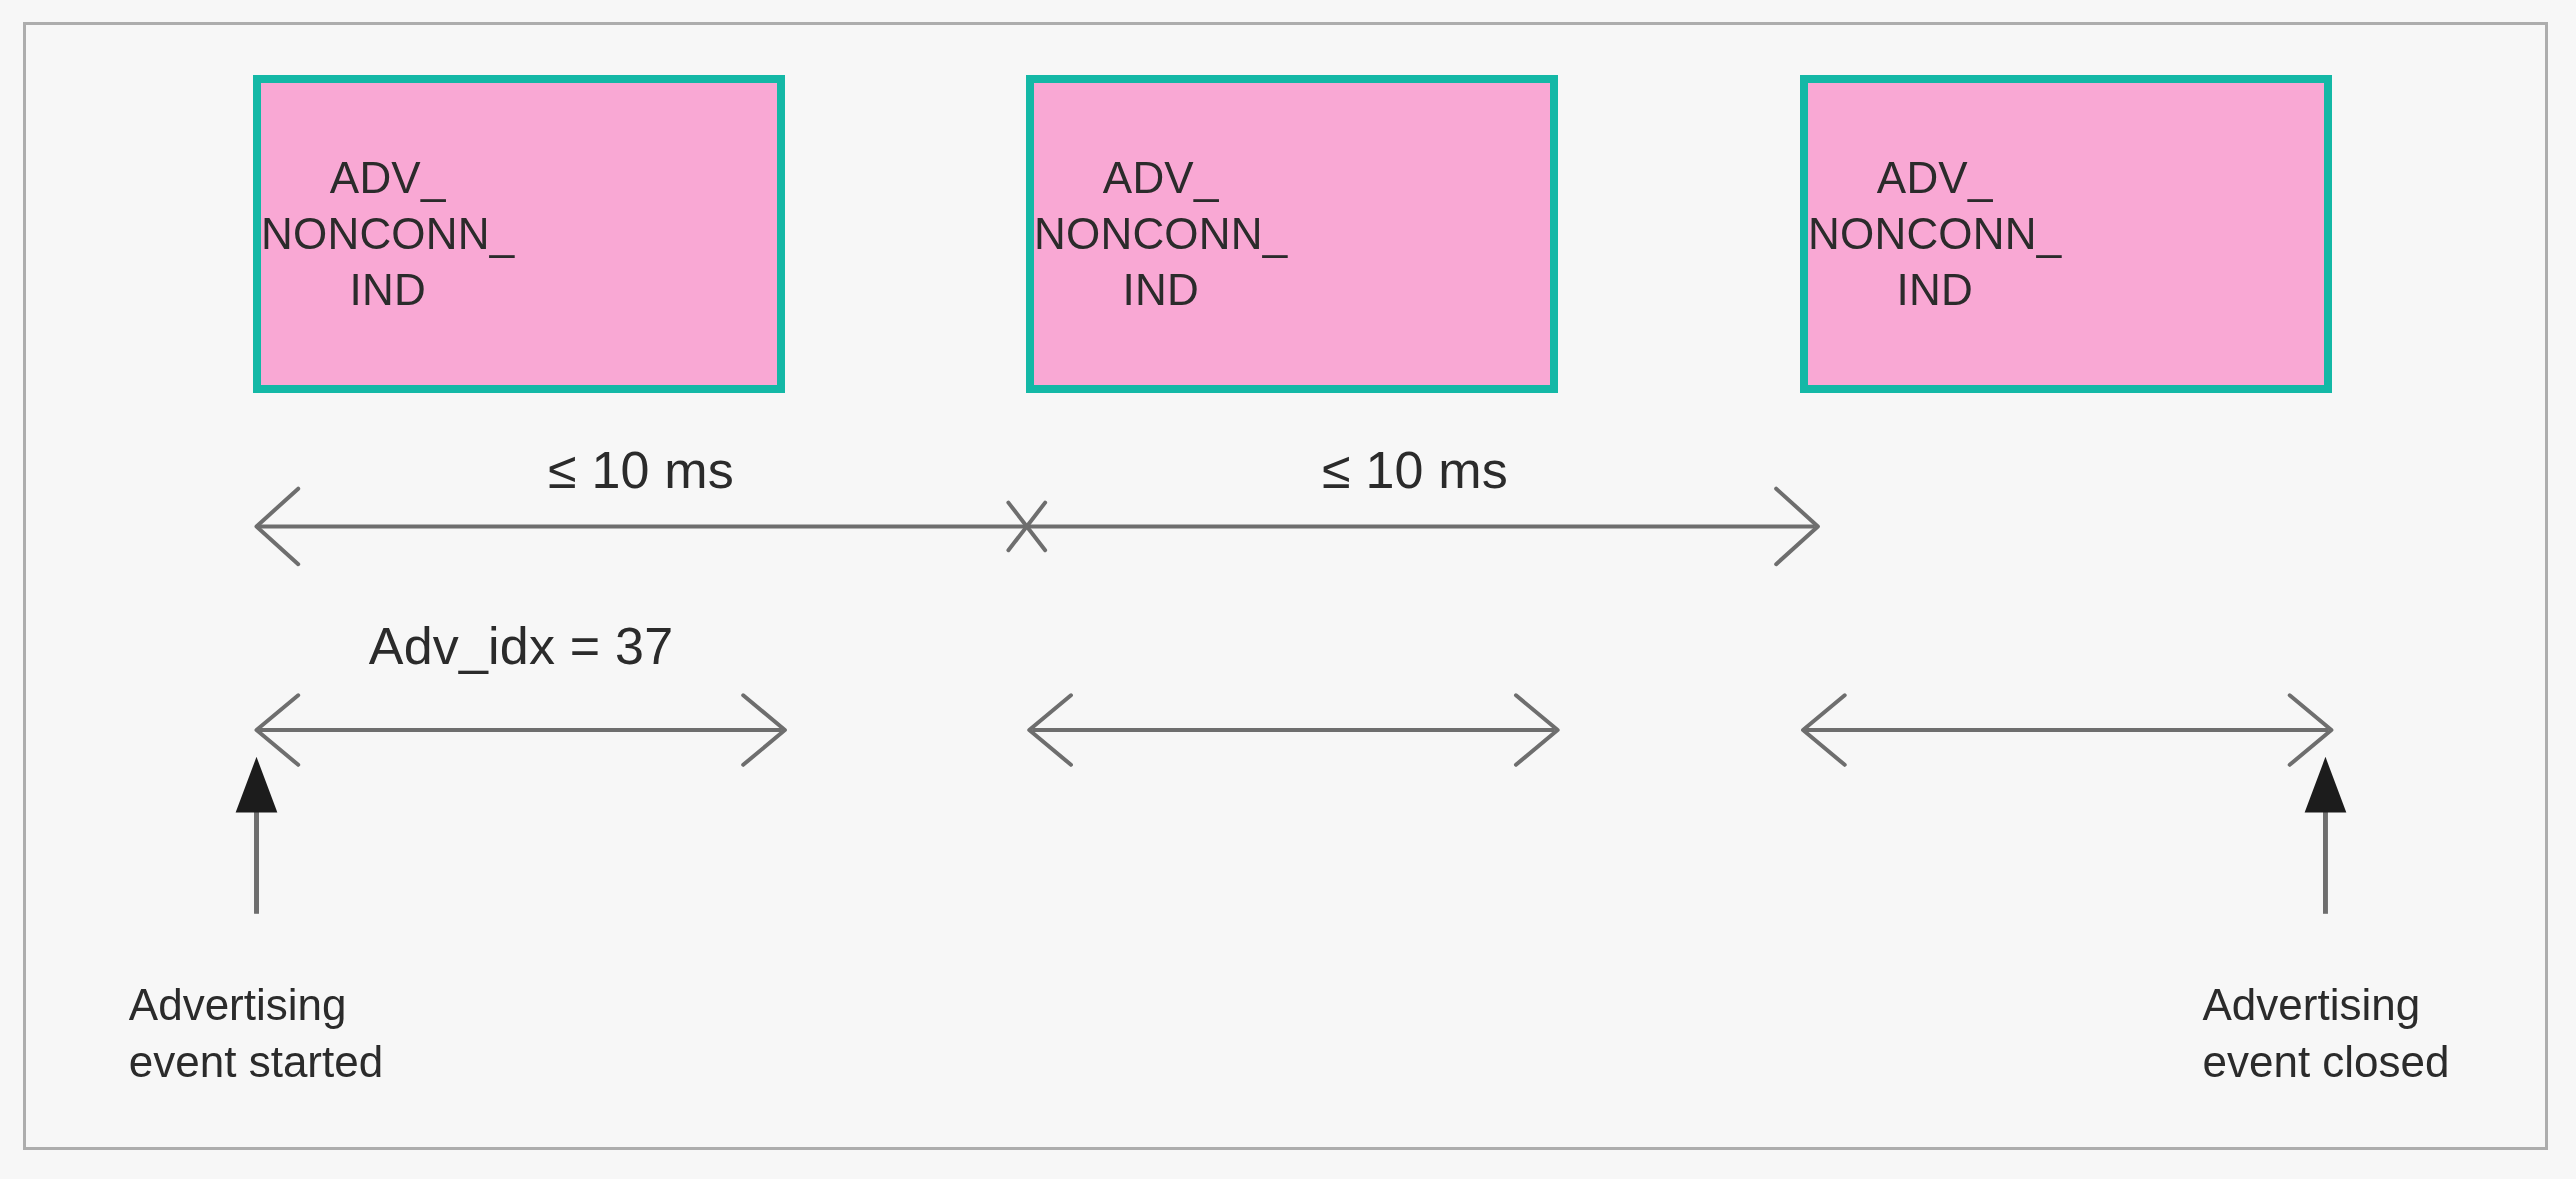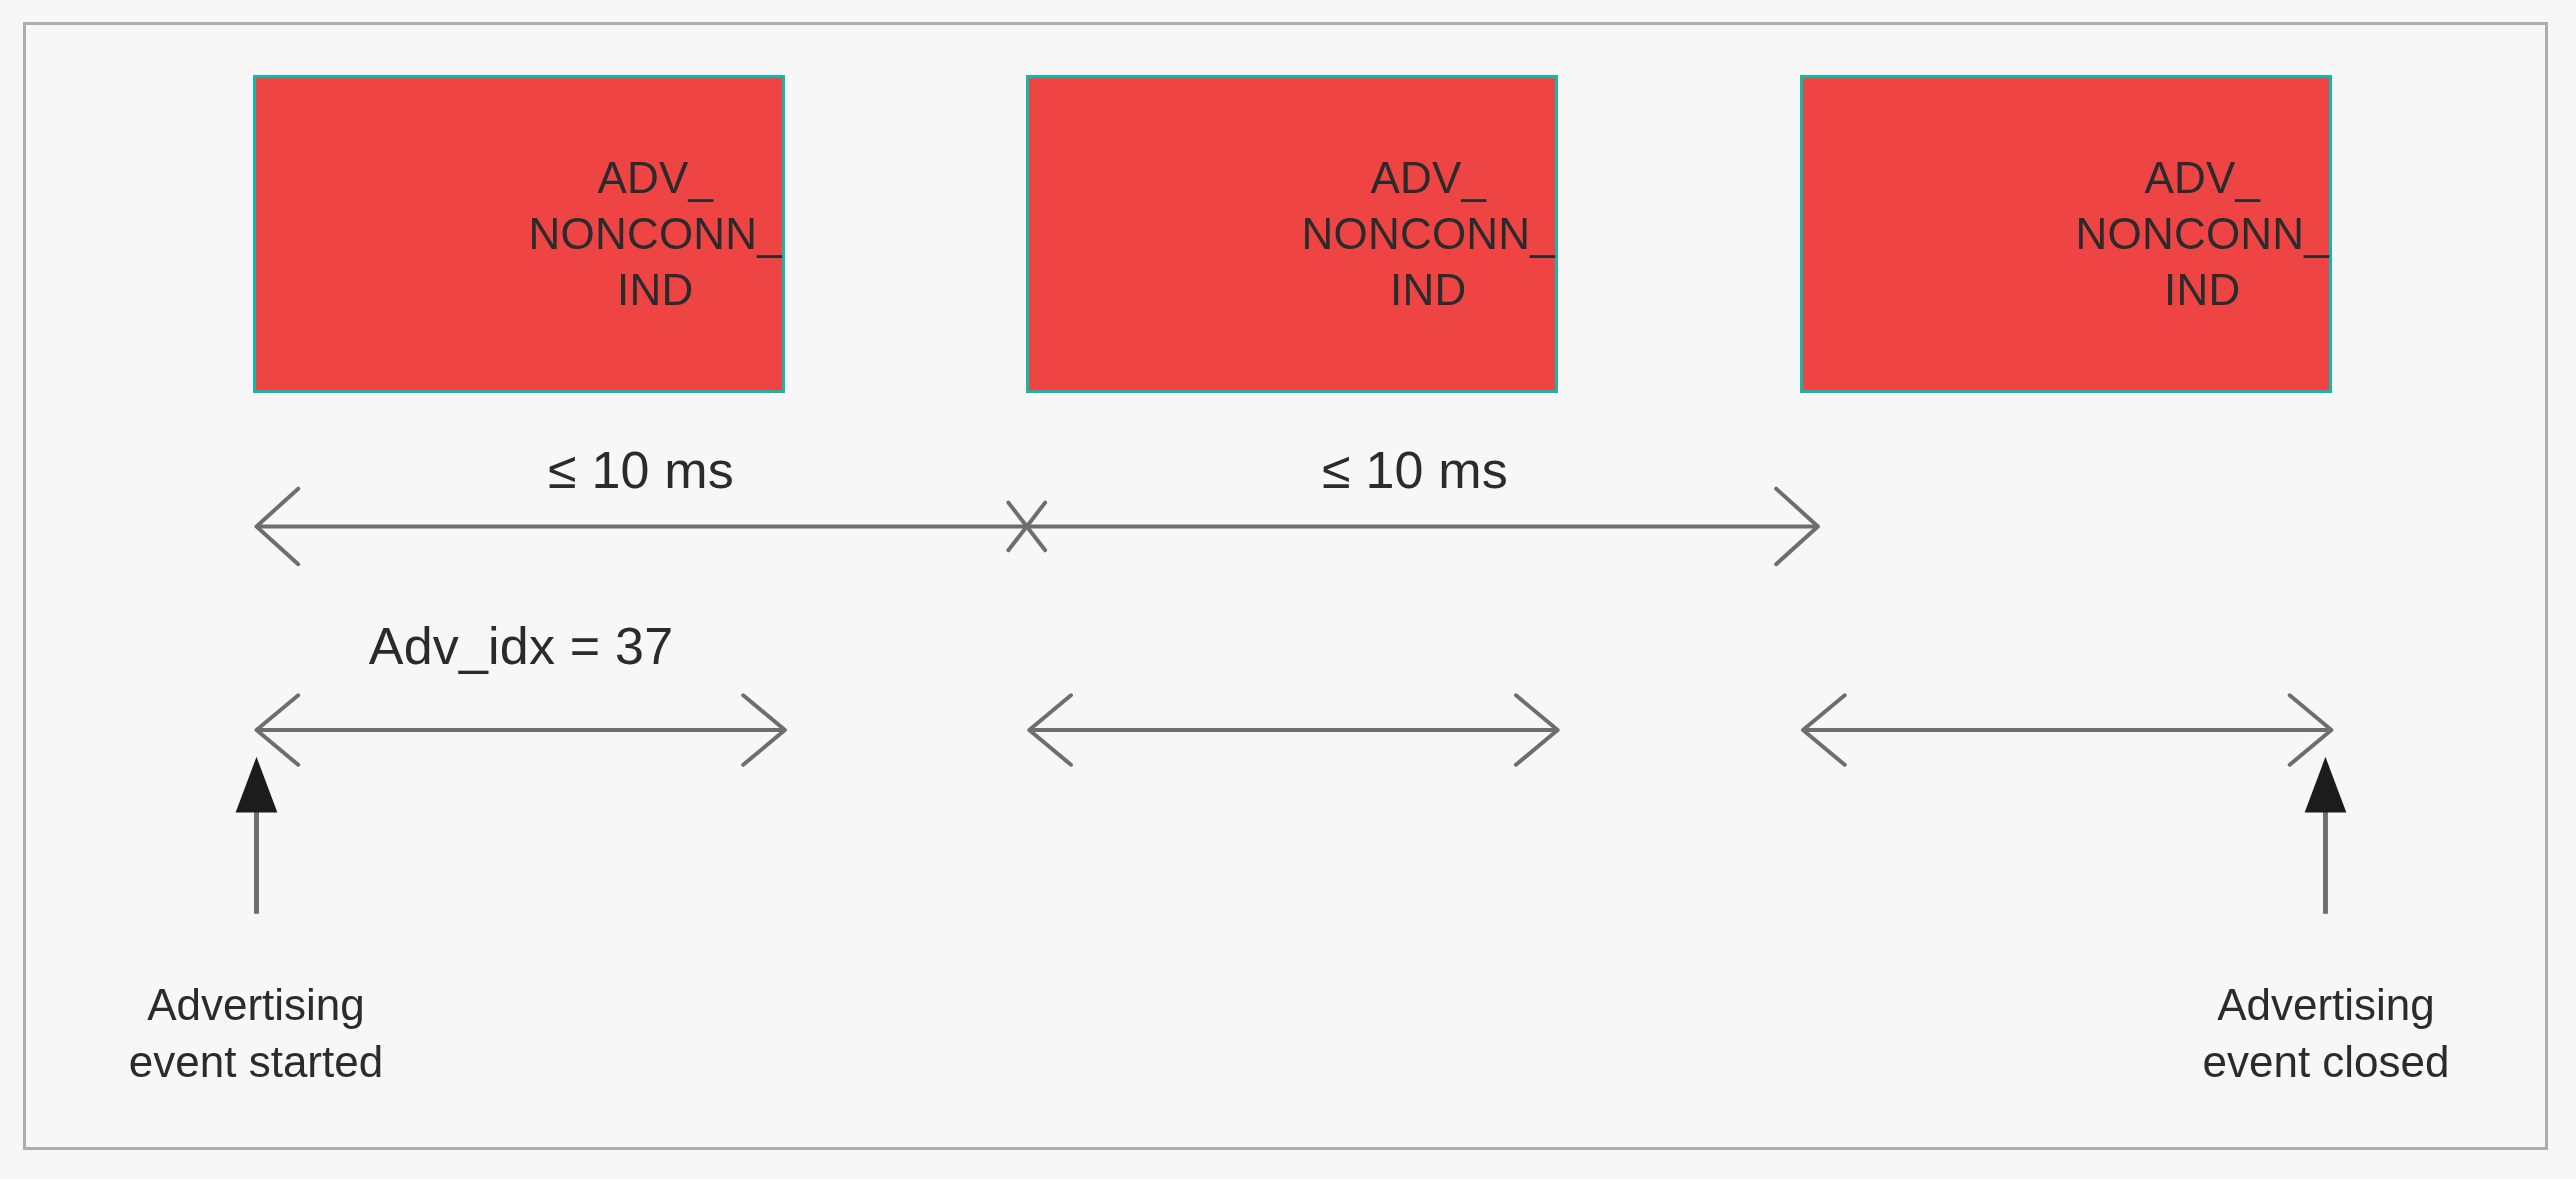--- a/index.html
+++ b/index.html
@@ -23,26 +23,26 @@
     width: 2525px;
     height: 1128px;
     border: 3px solid #adadad;
     background: #f7f7f7;
     box-sizing: border-box;
   }
   .pdu-box {
     position: absolute;
     top: 75px;
     height: 318px;
-    border: 3px solid #14b8a6;
-    background: #ef4444;
+    border: 8px solid #14b8a6;
+    background: #f9a8d4;
     box-sizing: border-box;
     display: flex;
     align-items: center;
-    justify-content: flex-end;
+    justify-content: flex-start;
   }
   .pdu-label {
     font-size: 44px;
     line-height: 1.28;
     color: #2b2b2b;
     text-align: center;
     letter-spacing: 0.2px;
     white-space: pre-line;
   }
   .svg-layer {
@@ -60,21 +60,21 @@
     text-align: center;
     letter-spacing: 0.2px;
     white-space: nowrap;
     transform: translateX(-50%);
   }
   .event-label {
     position: absolute;
     font-size: 44px;
     line-height: 1.30;
     color: #2b2b2b;
-    text-align: center;
+    text-align: left;
     white-space: pre-line;
     transform: translateX(-50%);
   }
 </style>
 </head>
 <body>
 
 <div id="page">
 
   <div id="outer-frame"></div>

